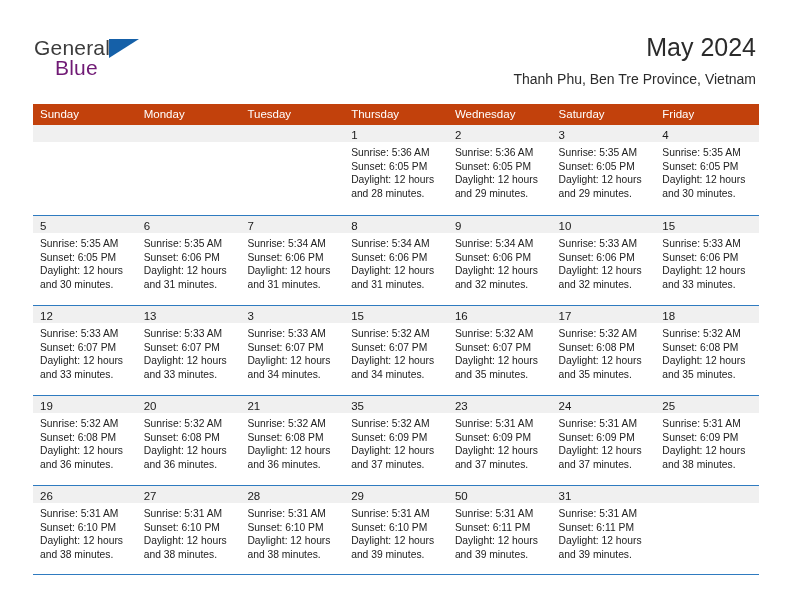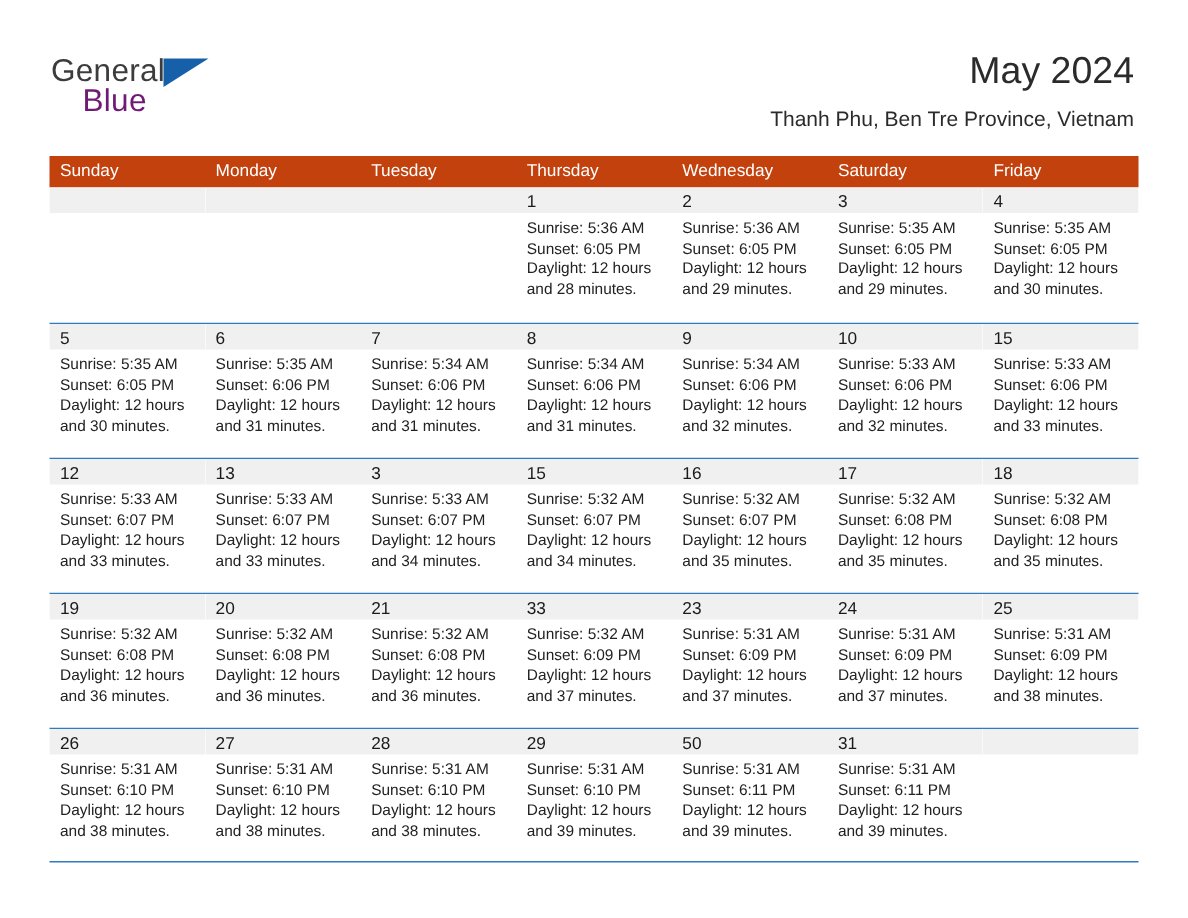--- a/index.html
+++ b/index.html
@@ -384,21 +384,21 @@
           <div class="day-cell">
             <div class="day-head"><span class="day-num">21</span></div>
             <div class="day-body">
               <div class="day-line">Sunrise: 5:32 AM</div>
               <div class="day-line">Sunset: 6:08 PM</div>
               <div class="day-line">Daylight: 12 hours</div>
               <div class="day-line">and 36 minutes.</div>
             </div>
           </div>
           <div class="day-cell">
-            <div class="day-head"><span class="day-num">33</span></div>
+            <div class="day-head"><span class="day-num">35</span></div>
             <div class="day-body">
               <div class="day-line">Sunrise: 5:32 AM</div>
               <div class="day-line">Sunset: 6:09 PM</div>
               <div class="day-line">Daylight: 12 hours</div>
               <div class="day-line">and 37 minutes.</div>
             </div>
           </div>
           <div class="day-cell">
             <div class="day-head"><span class="day-num">23</span></div>
             <div class="day-body">

